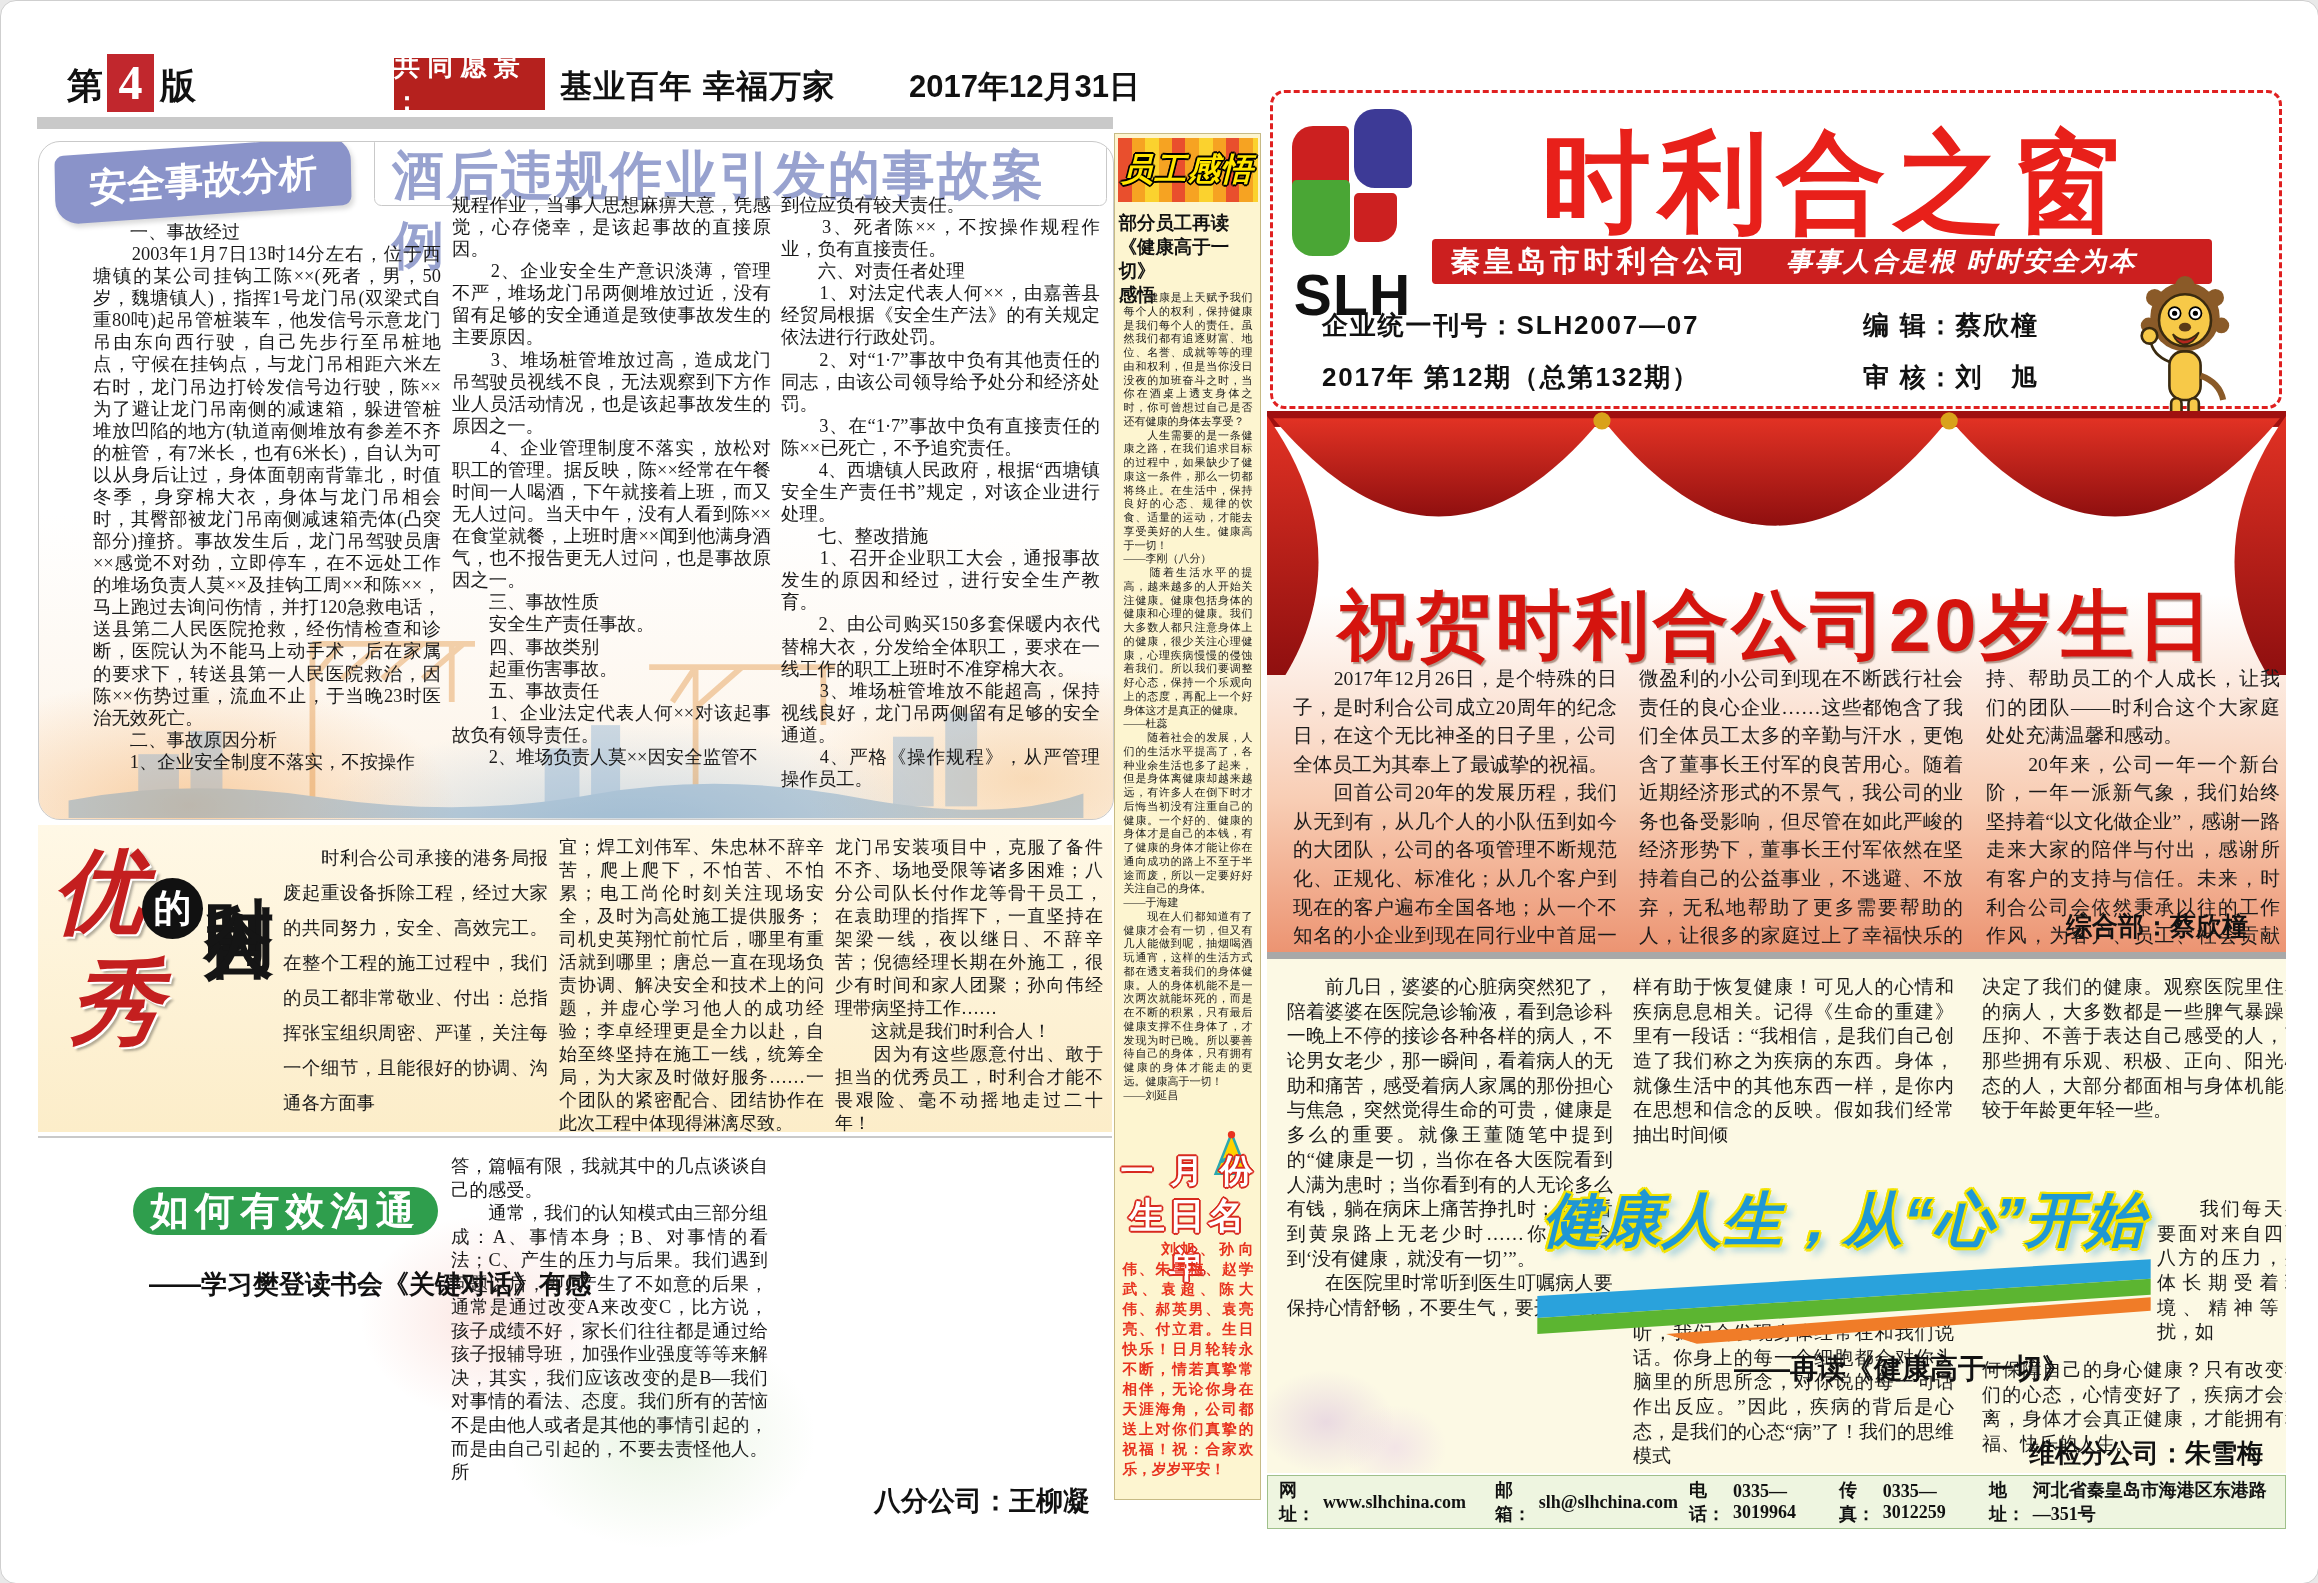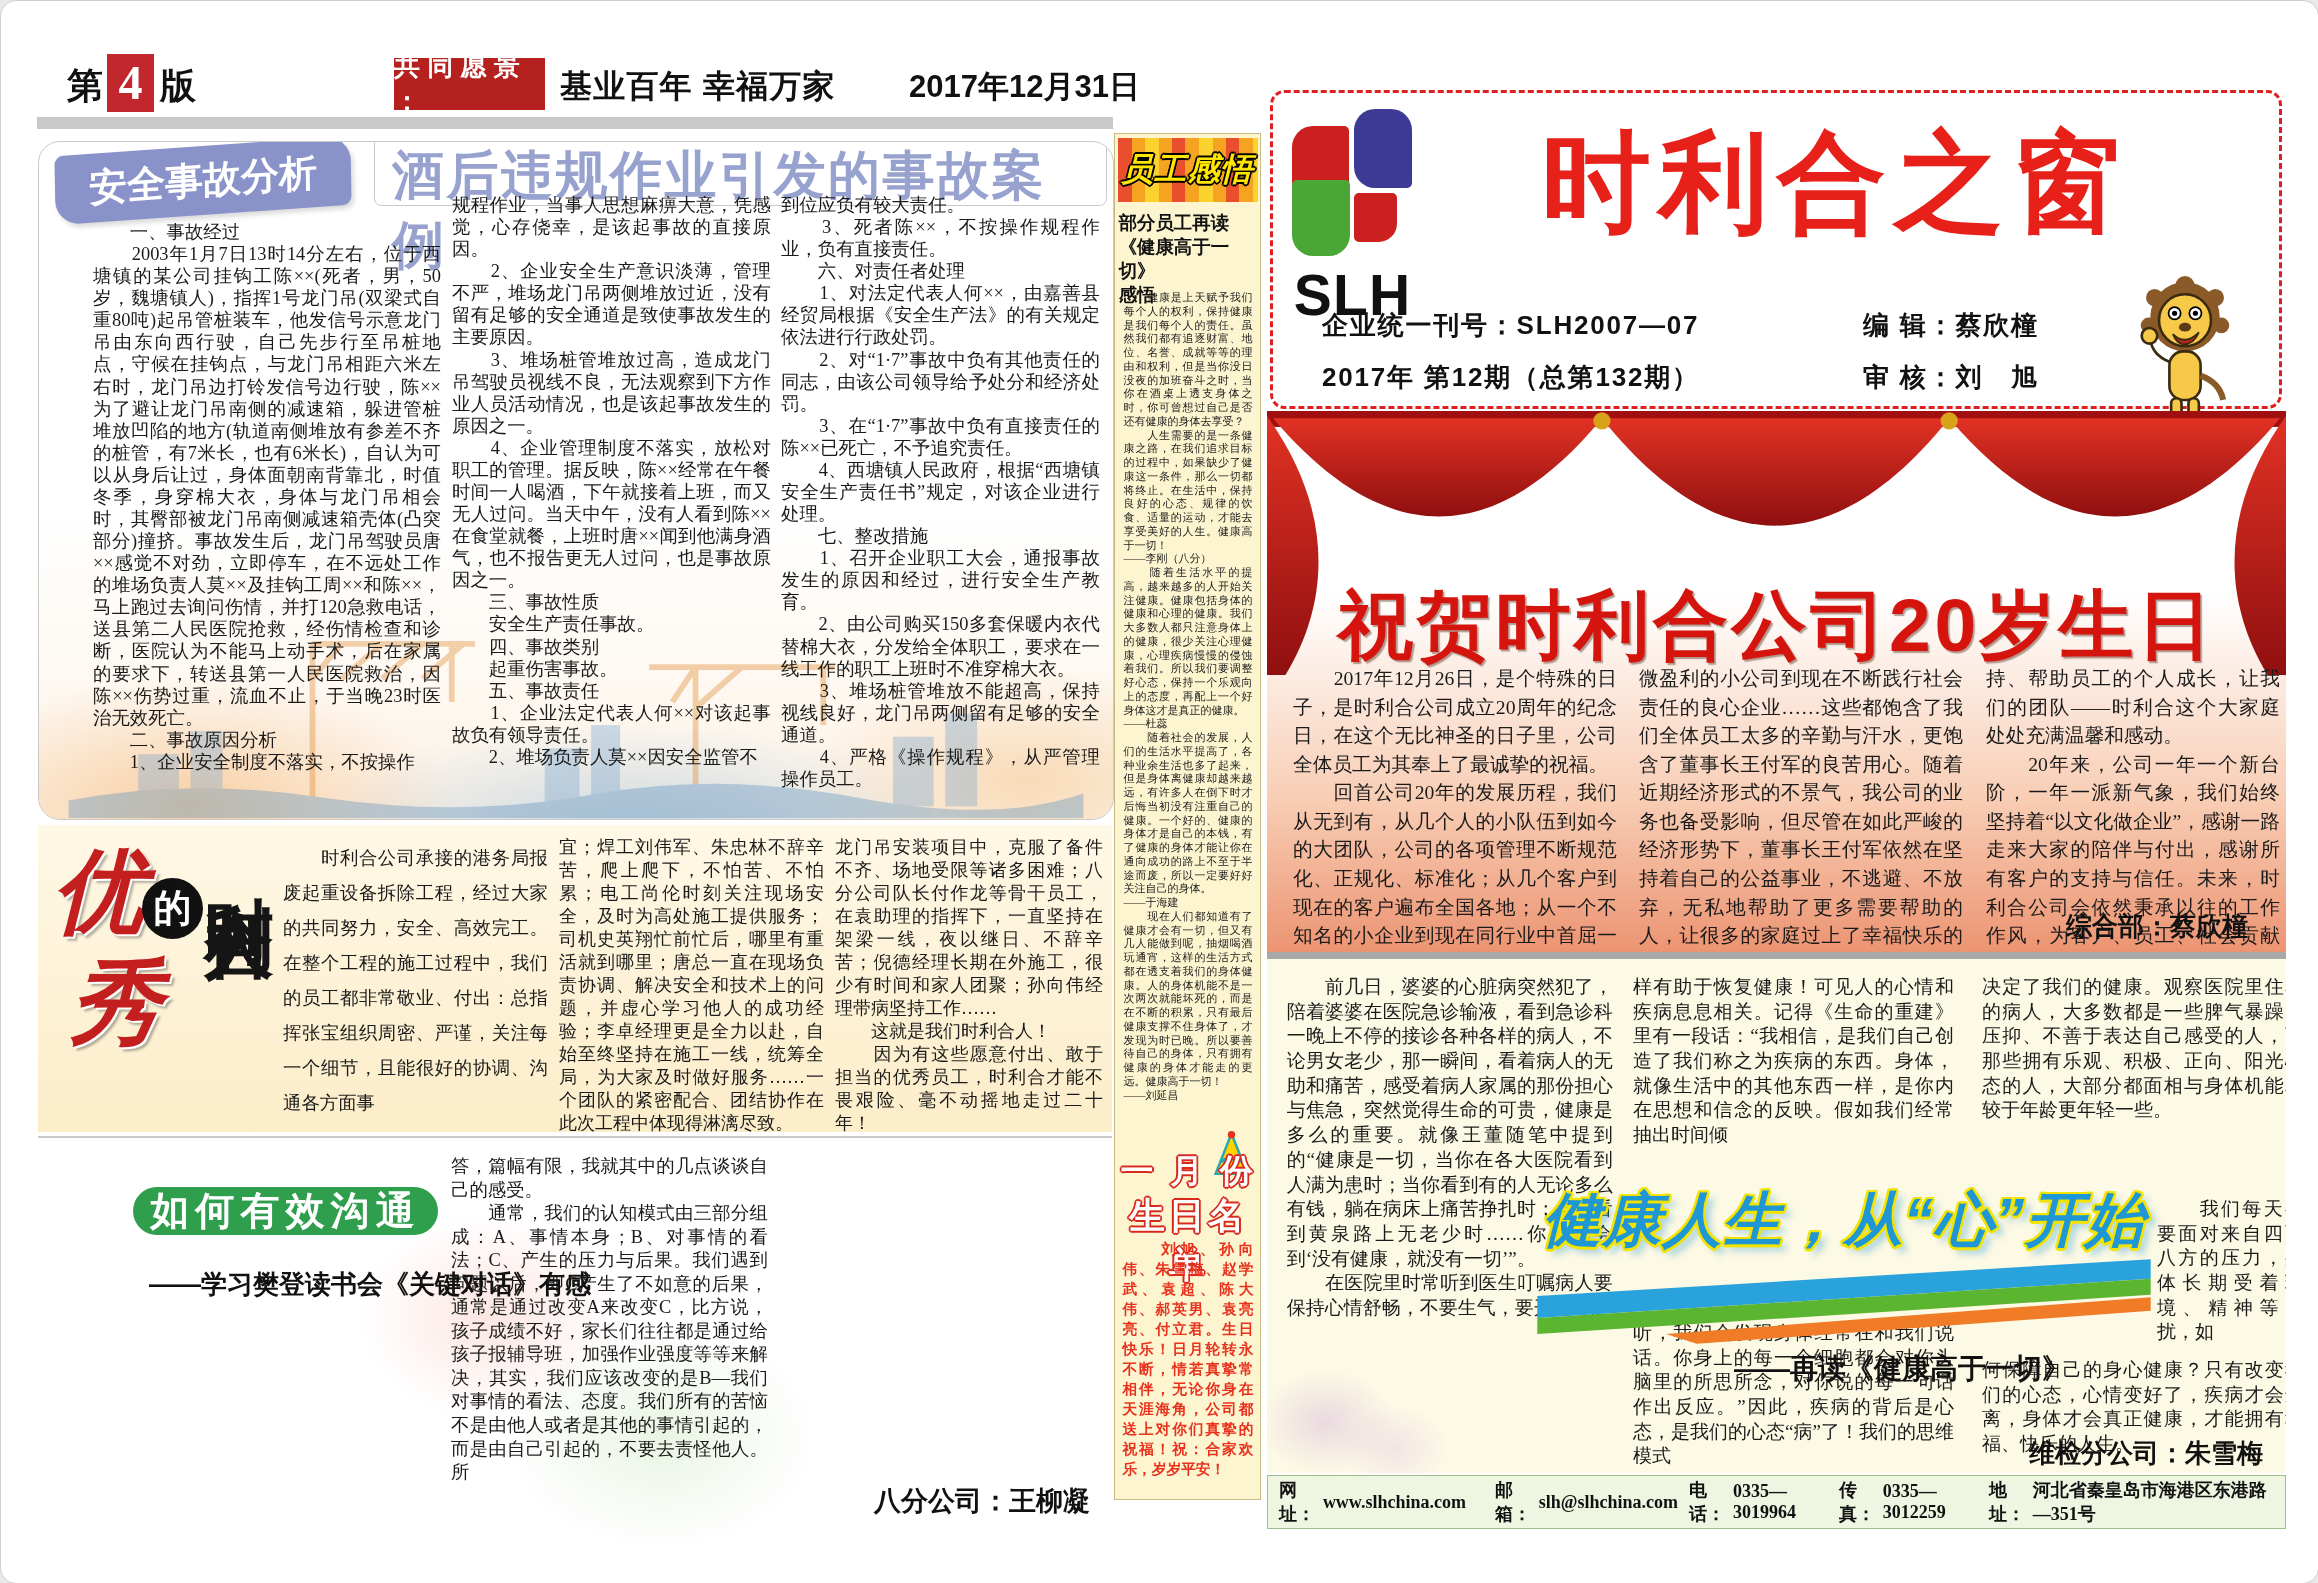--- a/index.html
+++ b/index.html
@@ -188,20 +188,24 @@
 
   <div class="abs" style="left:1287px;top:108px;width:129px;height:147px;">
     <div class="abs" style="left:66px;top:0;width:58px;height:79px;background:#3d3a96;border-radius:21px 21px 4.9px 21px;"></div>
     <div class="abs" style="left:3.7px;top:17px;width:57px;height:74px;background:#cc2020;border-radius:21px 4.9px 4.9px 4.9px;"></div>
     <div class="abs" style="left:3.7px;top:71px;width:58px;height:76px;background:#4aa635;border-radius:4.9px 4.9px 21px 21px;"></div>
     <div class="abs" style="left:66px;top:84px;width:43px;height:49px;background:#cc2020;border-radius:4.9px 4.9px 18.4px 4.9px;"></div>
   </div>
   <div class="abs sans" style="left:1287px;top:261px;width:129px;font-size:57px;font-weight:900;text-align:center;letter-spacing:1.2px;">SLH</div>
 
   <div class="abs slh-title" style="left:1438px;top:109px;width:793px;font-size:109px;text-align:center;">时利合之窗</div>
+  <div class="abs red-banner" style="left:1431px;top:238px;width:780px;height:45px;padding:0 18.4px;box-sizing:border-box;">
+    <span class="sans" style="font-size:29.5px;font-weight:900;letter-spacing:3.7px;">秦皇岛市时利合公司</span>
+    <span style="font-size:26px;font-style:italic;font-weight:bold;margin-left:37px;letter-spacing:2.5px;">事事人合是根  时时安全为本</span>
+  </div>
   <div class="abs sans" style="left:1321px;top:307px;font-size:26px;font-weight:bold;letter-spacing:1.8px;">企业统一刊号：SLH2007—07</div>
   <div class="abs sans" style="left:1862px;top:307px;font-size:26px;font-weight:bold;letter-spacing:1.8px;">编 辑：蔡欣橦</div>
   <div class="abs sans" style="left:1321px;top:359px;font-size:26px;font-weight:bold;letter-spacing:1.8px;">2017年 第12期（总第132期）</div>
   <div class="abs sans" style="left:1862px;top:359px;font-size:26px;font-weight:bold;letter-spacing:1.8px;">审 核：刘　旭</div>
 
   <svg class="abs" viewBox="0 0 120 190" style="left:2132px;top:270px;width:104px;height:166px;">
     <circle cx="60" cy="52" r="40" fill="#8a5a28"></circle>
     <g fill="#8a5a28">
       <circle cx="25" cy="30" r="10"></circle>
         <circle cx="60" cy="16" r="11"></circle>

